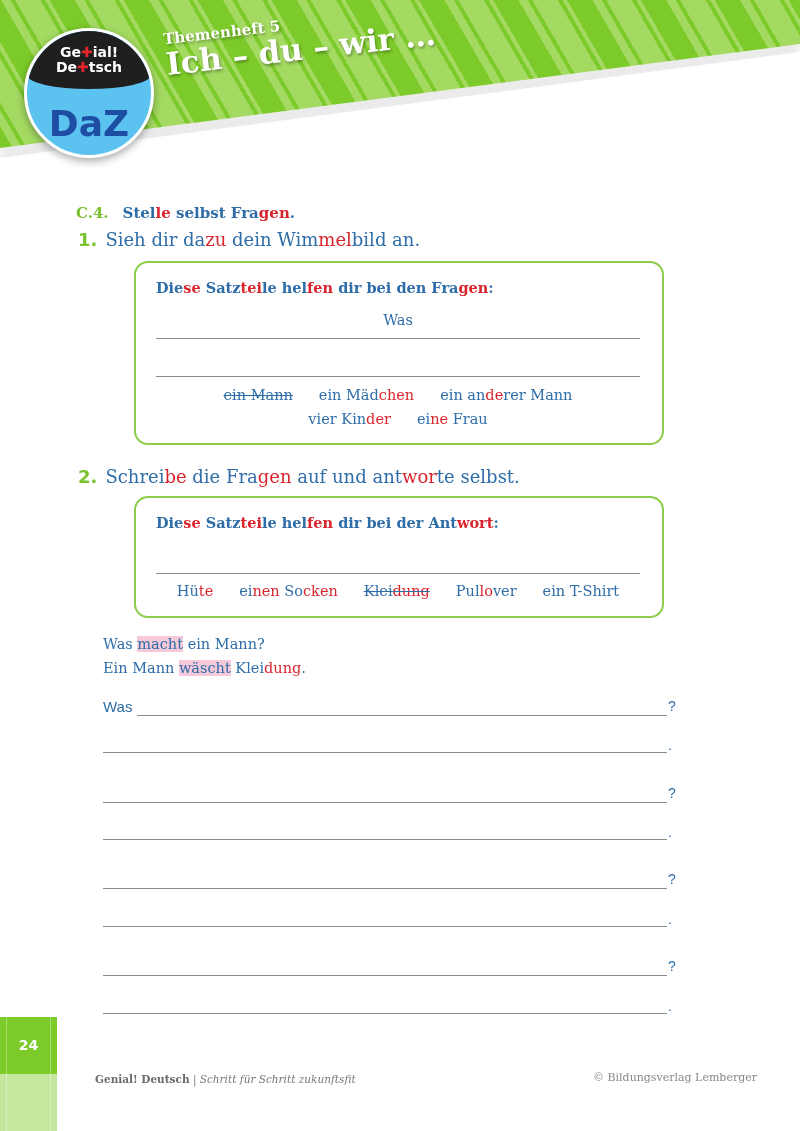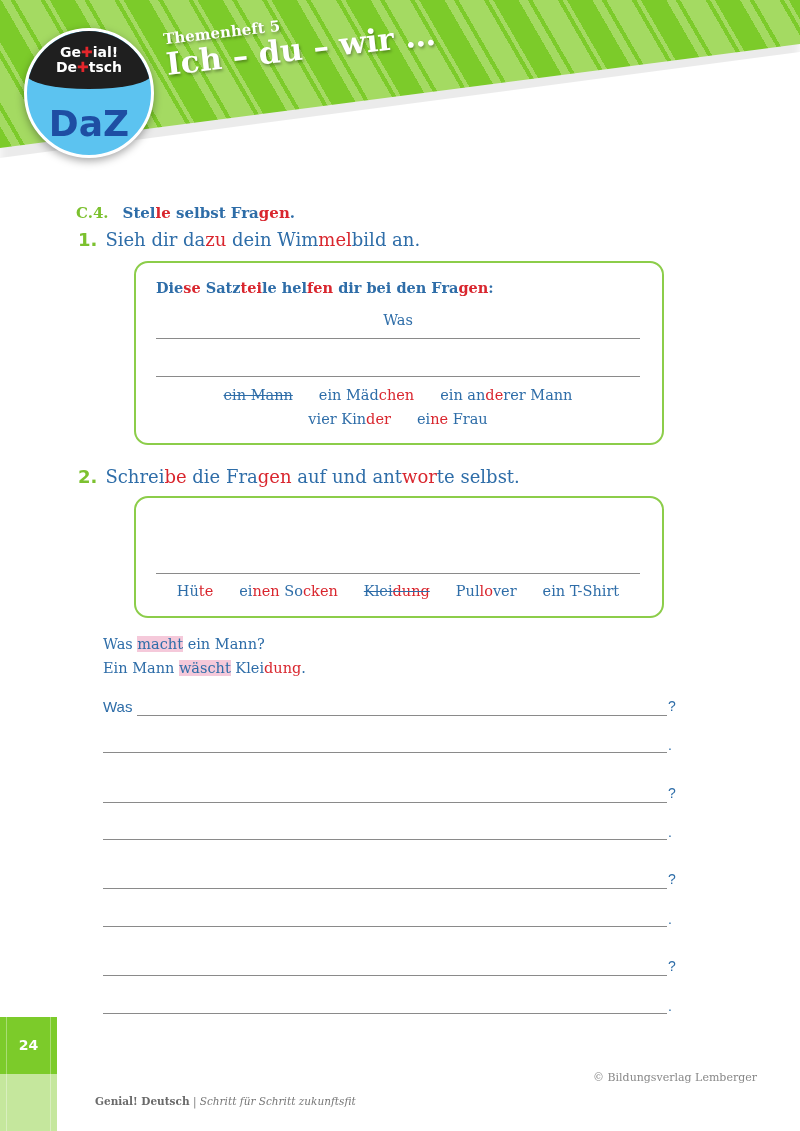--- a/index.html
+++ b/index.html
@@ -80,21 +80,21 @@
     .line { position:absolute; left:103px; width:564px; height:0; border-top:1px solid #8a8a8a; }
     .line-end { position:absolute; left:668px; font-family:"Liberation Sans", sans-serif; font-size:14px; color:#2e6da8; }
     .was-label { position:absolute; left:103px; font-family:"Liberation Sans", sans-serif; font-size:15px; }
 
     .page-tab { position:absolute; left:0; top:1017px; width:57px; height:114px; }
     .page-tab .top { position:absolute; left:0; top:0; width:57px; height:57px; background:#7ccb2a; }
     .page-tab .bot { position:absolute; left:0; top:57px; width:57px; height:57px; background:#c5e79d; }
     .page-tab .vline1 { position:absolute; left:6px; top:0; width:1px; height:114px; background:rgba(255,255,255,0.35); }
     .page-tab .vline2 { position:absolute; left:50px; top:0; width:1px; height:114px; background:rgba(255,255,255,0.35); }
     .page-num { position:absolute; left:0; top:20px; width:57px; text-align:center; color:#fff; font-family:"DejaVu Sans", sans-serif; font-weight:bold; font-size:14px; }
-    .footer { position:absolute; left:95px; top:1093px; font-size:10.5px; color:#777; line-height:16px; }
+    .footer { position:absolute; left:95px; top:1071px; font-size:10.5px; color:#777; line-height:16px; }
     .footer b { color:#6a6a6a; }
     .footer i { font-style:italic; }
     .footer .l2 { padding-left:101px; }
     .copyright { position:absolute; left:593px; top:1071px; font-size:11px; color:#888; }
   </style>
 </head>
 <body>
 
 <div class="banner"></div>
 <div class="banner-shadow"></div>
@@ -136,20 +136,23 @@
   <div class="box-row" style="top:148px;">
     <span><span>vier Kin</span><span class="r">der</span></span><span class="gap"></span><span><span>ei</span><span class="r">ne</span><span> Frau</span></span>
   </div>
 </div>
 
 <div class="task" style="top:466px;">
   <span class="num">2.</span><span>Schrei</span><span class="r">be</span><span> die Fra</span><span class="r">gen</span><span> auf und ant</span><span class="r">wor</span><span>te selbst.</span>
 </div>
 
 <div class="box" style="top:496px; height:118px;">
+  <div class="box-title" style="top:16px;">
+    <span>Die</span><span class="r">se</span><span> Satz</span><span class="r">tei</span><span>le hel</span><span class="r">fen</span><span> dir bei der Ant</span><span class="r">wort</span><span>:</span>
+  </div>
   <div class="box-rule" style="top:75px;"></div>
   <div class="box-row" style="top:85px;">
     <span><span>Hü</span><span class="r">te</span></span><span class="gap"></span><span><span>ei</span><span class="r">nen</span><span> So</span><span class="r">cken</span></span><span class="gap"></span><span class="strike"><span>Klei</span><span class="r">dung</span></span><span class="gap"></span><span><span>Pul</span><span class="r">lo</span><span>ver</span></span><span class="gap"></span><span>ein T-Shirt</span>
   </div>
 </div>
 
 <div class="example" style="top:636px;">
   <span>Was </span><span class="hl">macht</span><span> ein Mann?</span>
 </div>
 <div class="example" style="top:660px;">

